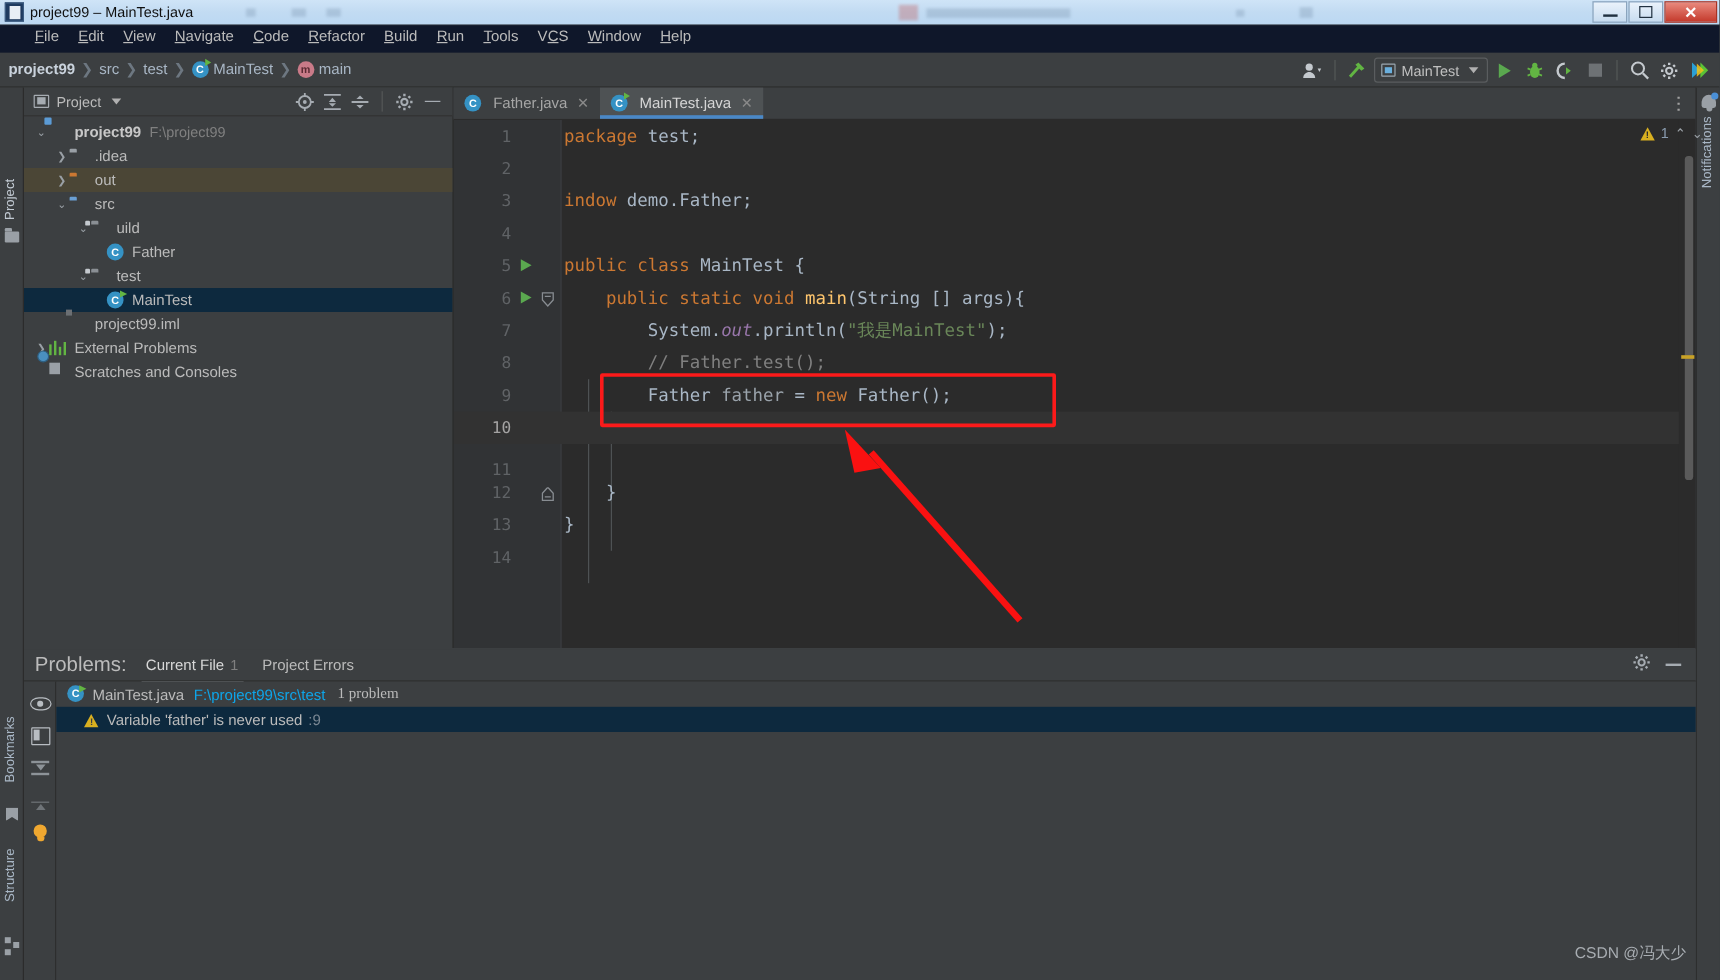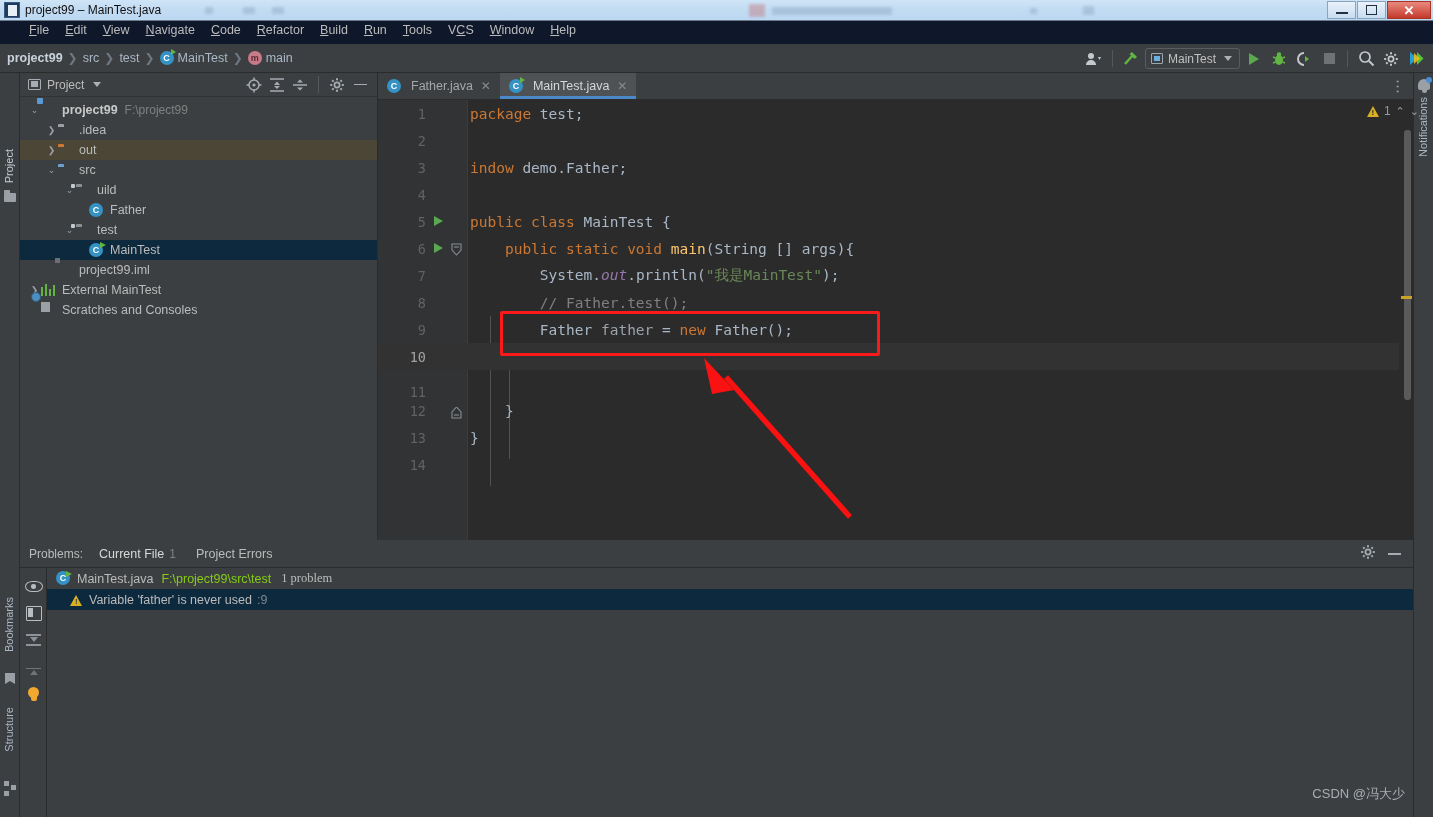--- a/index.html
+++ b/index.html
@@ -306,21 +306,21 @@
 
   
   .problems {
     position: absolute; left: 20px; top: 541px; width: 1393px; height: 276px;
     background: #3c3f41;
   }
   .pb-header {
     height: 27px; display: flex; align-items: center; padding-left: 9px;
     background: #3c3f41; border-bottom: 1px solid #2b2b2b;
   }
-  .pb-label { font-size: 12px; color: #bbbbbb; margin-right: 14px; }
+  .pb-label { font-size: 17px; color: #bbbbbb; margin-right: 14px; }
   .pb-tab {
     font-size: 12.5px; color: #bbbbbb; padding: 4px 2px; margin-right: 16px;
     position: relative; display: flex; gap: 5px;
   }
   .pb-tab.active { color: #d8d8d8; }
   .pb-tab.active::after {
     content: ""; position: absolute; left: -2px; right: -2px; bottom: -5px; height: 2px;
     background: #9aa0a6;
   }
   .pb-count { color: #808080; font-size: 12px; }
@@ -350,21 +350,21 @@
   .bulb { top: 119px; }
   .bulb::before{content:"";position:absolute;left:3px;top:0;width:11px;height:11px;border-radius:50%;background:#f0a830;}
   .bulb::after{content:"";position:absolute;left:5.5px;top:10px;width:6px;height:4px;background:#f0a830;border-radius:0 0 2px 2px;}
 
   .pb-list { position: absolute; left: 27px; top: 27px; right: 0; bottom: 0; background: #3c3f41; }
   .pb-row {
     height: 21px; display: flex; align-items: center; padding-left: 9px;
     font-size: 12.5px; color: #bbbbbb; white-space: nowrap;
   }
   .pb-row.sel { background: #0d293e; }
-  .pb-path { color: #84cc16; margin-left: 8px; }
+  .pb-path { color: #0ea5e9; margin-left: 8px; }
   .pb-prob { color: #bbbbbb; margin-left: 10px; font-family: Liberation Serif, serif; }
   .w-ico {
     width: 13px; height: 12px; margin-right: 6px; flex: none; position: relative;
   }
   .w-ico::before {
     content:""; position:absolute; left:0; top:1px;
     border-left:6.5px solid transparent;border-right:6.5px solid transparent;border-bottom:11px solid #d9b020;
   }
   .w-ico::after{content:"!";position:absolute;left:5px;top:3px;font-size:8px;color:#3c3f41;font-weight:bold;
     font-family:"Liberation Sans",sans-serif;}
@@ -642,21 +642,21 @@
       <div class="trow">
         <span class="arrow">❯</span>
         <span class="ic">
           <span class="ic-lib">
               <i style="height:9px"></i>
               <i style="height:12px"></i>
               <i style="height:7px"></i>
               <i style="height:11px"></i>
             </span>
         </span>
-        <span>External MainTest</span>
+        <span>External Problems</span>
       </div>
 
       <div class="trow">
         <span class="ind" style="width:13px"></span>
         <span class="ic"><span class="ic-scr"></span></span>
         <span>Scratches and Consoles</span>
       </div>
     </div>
   </div>
 

